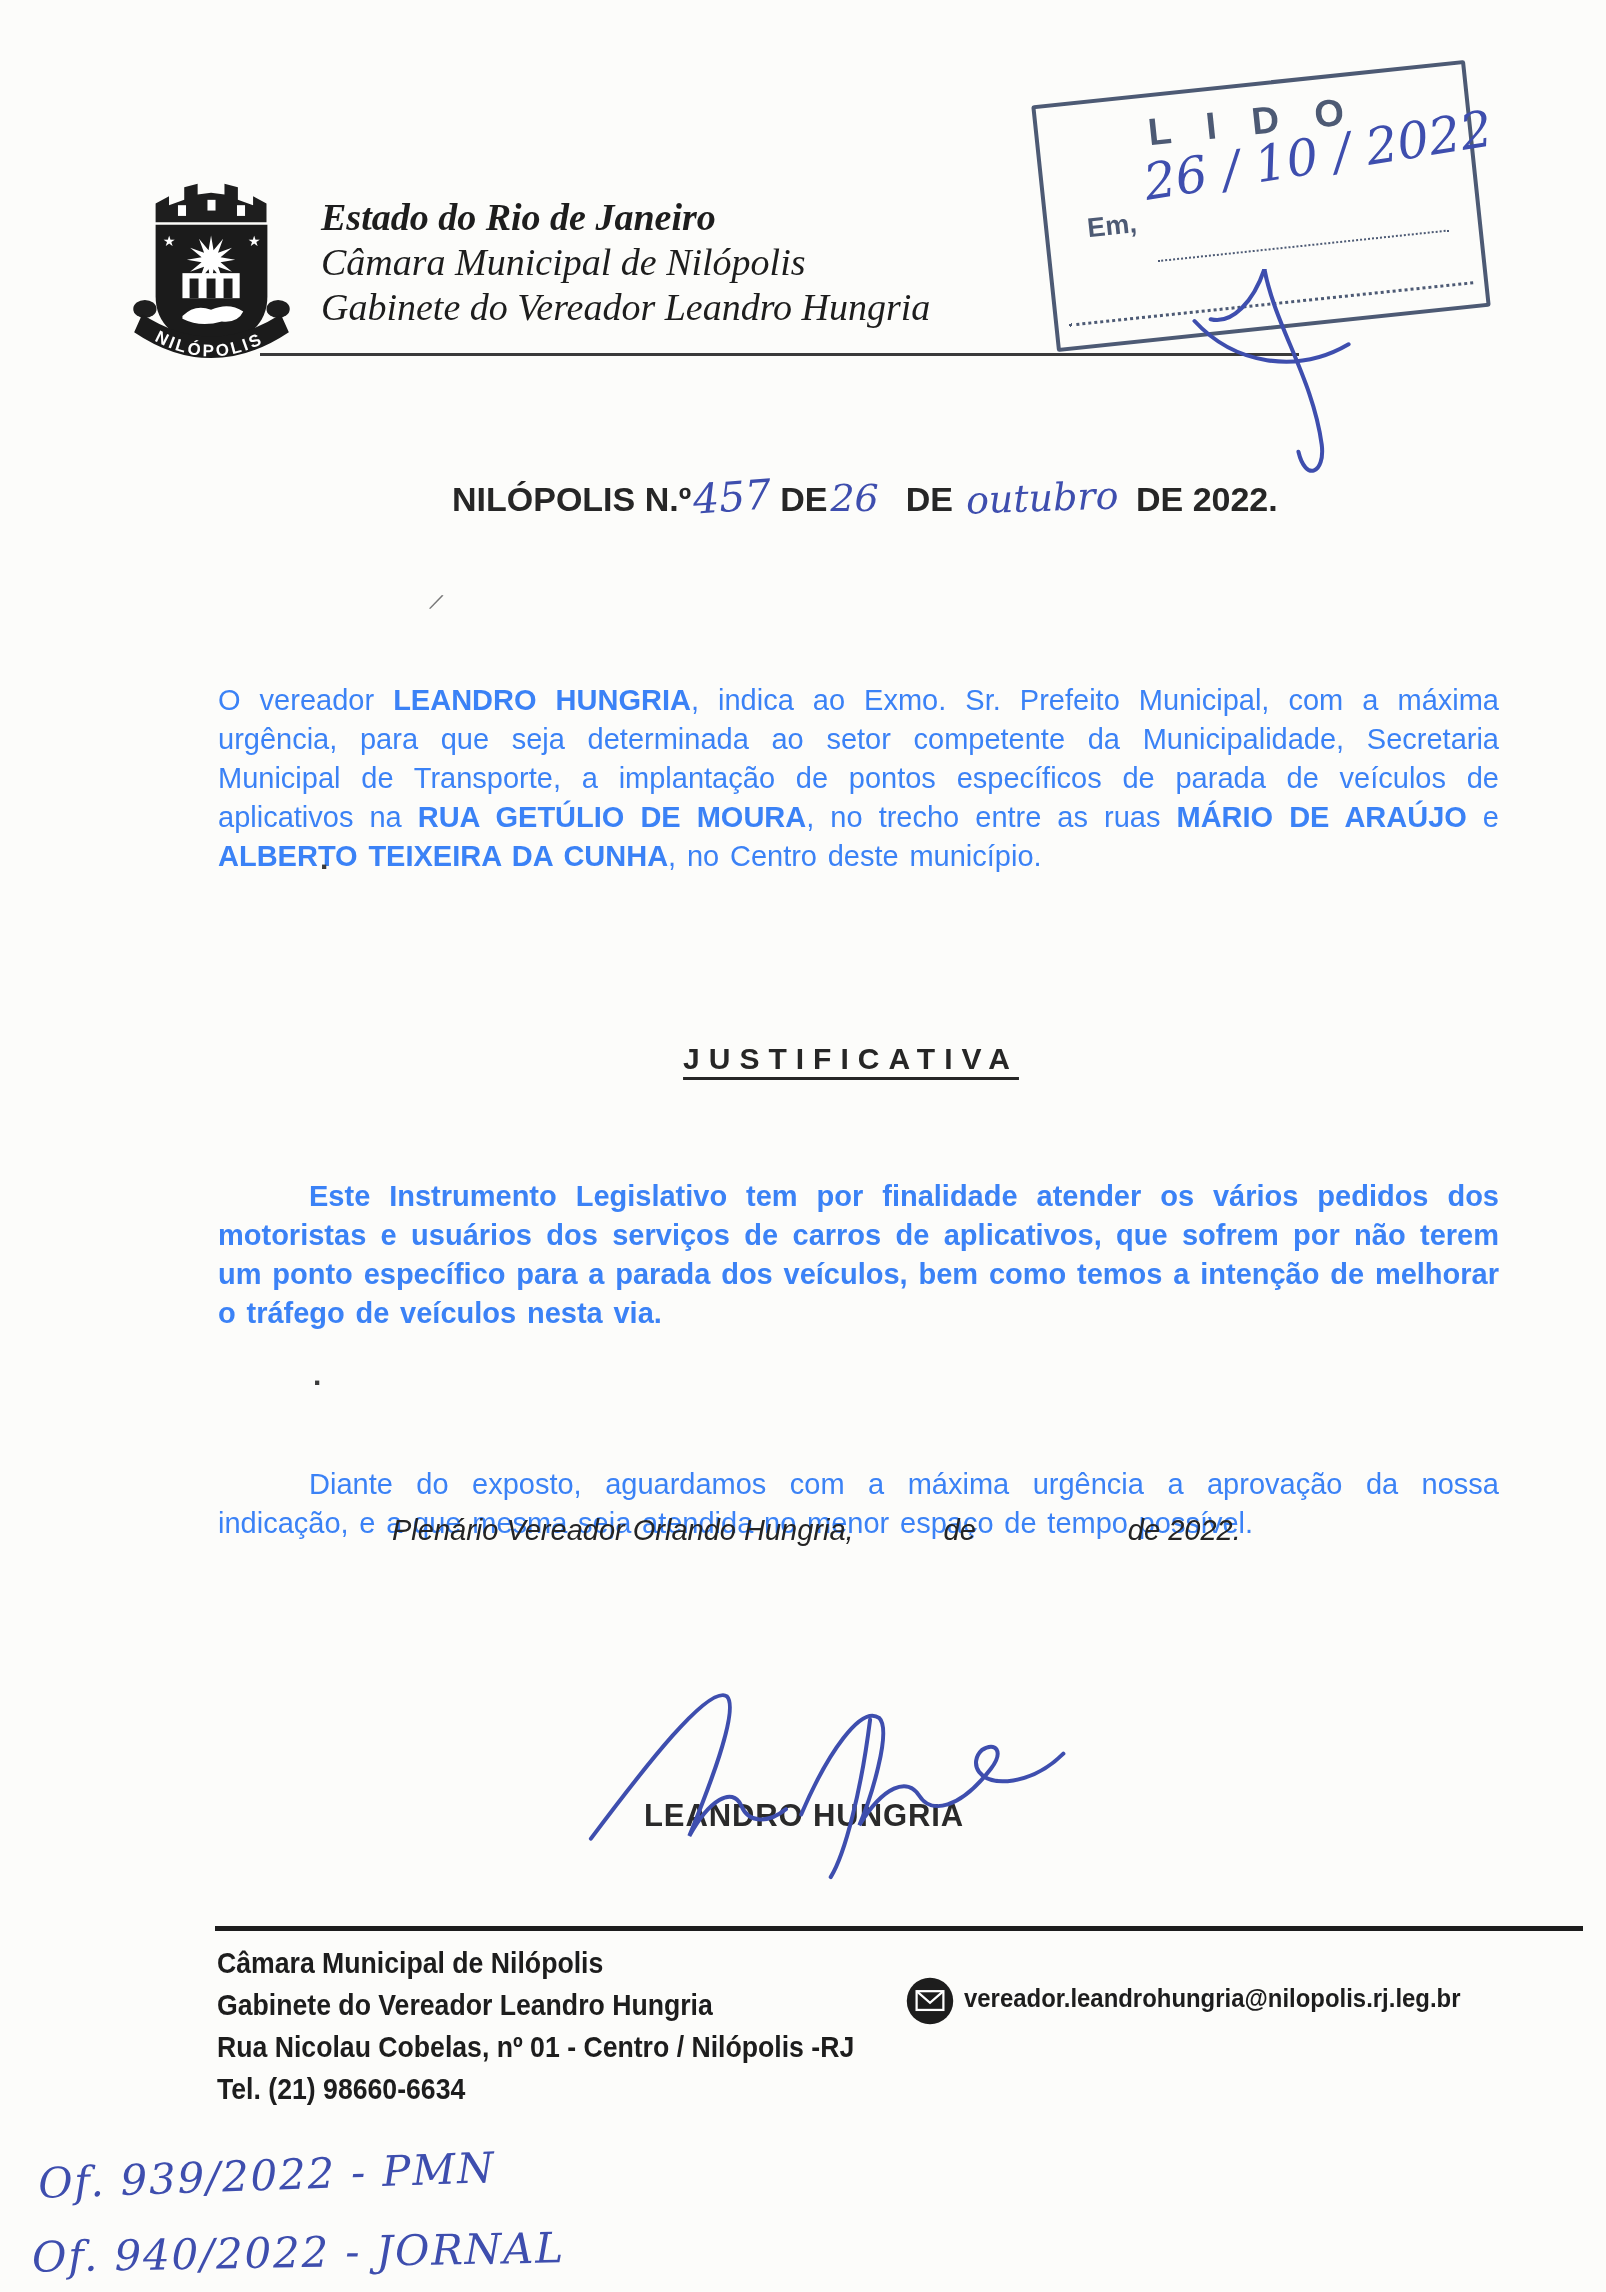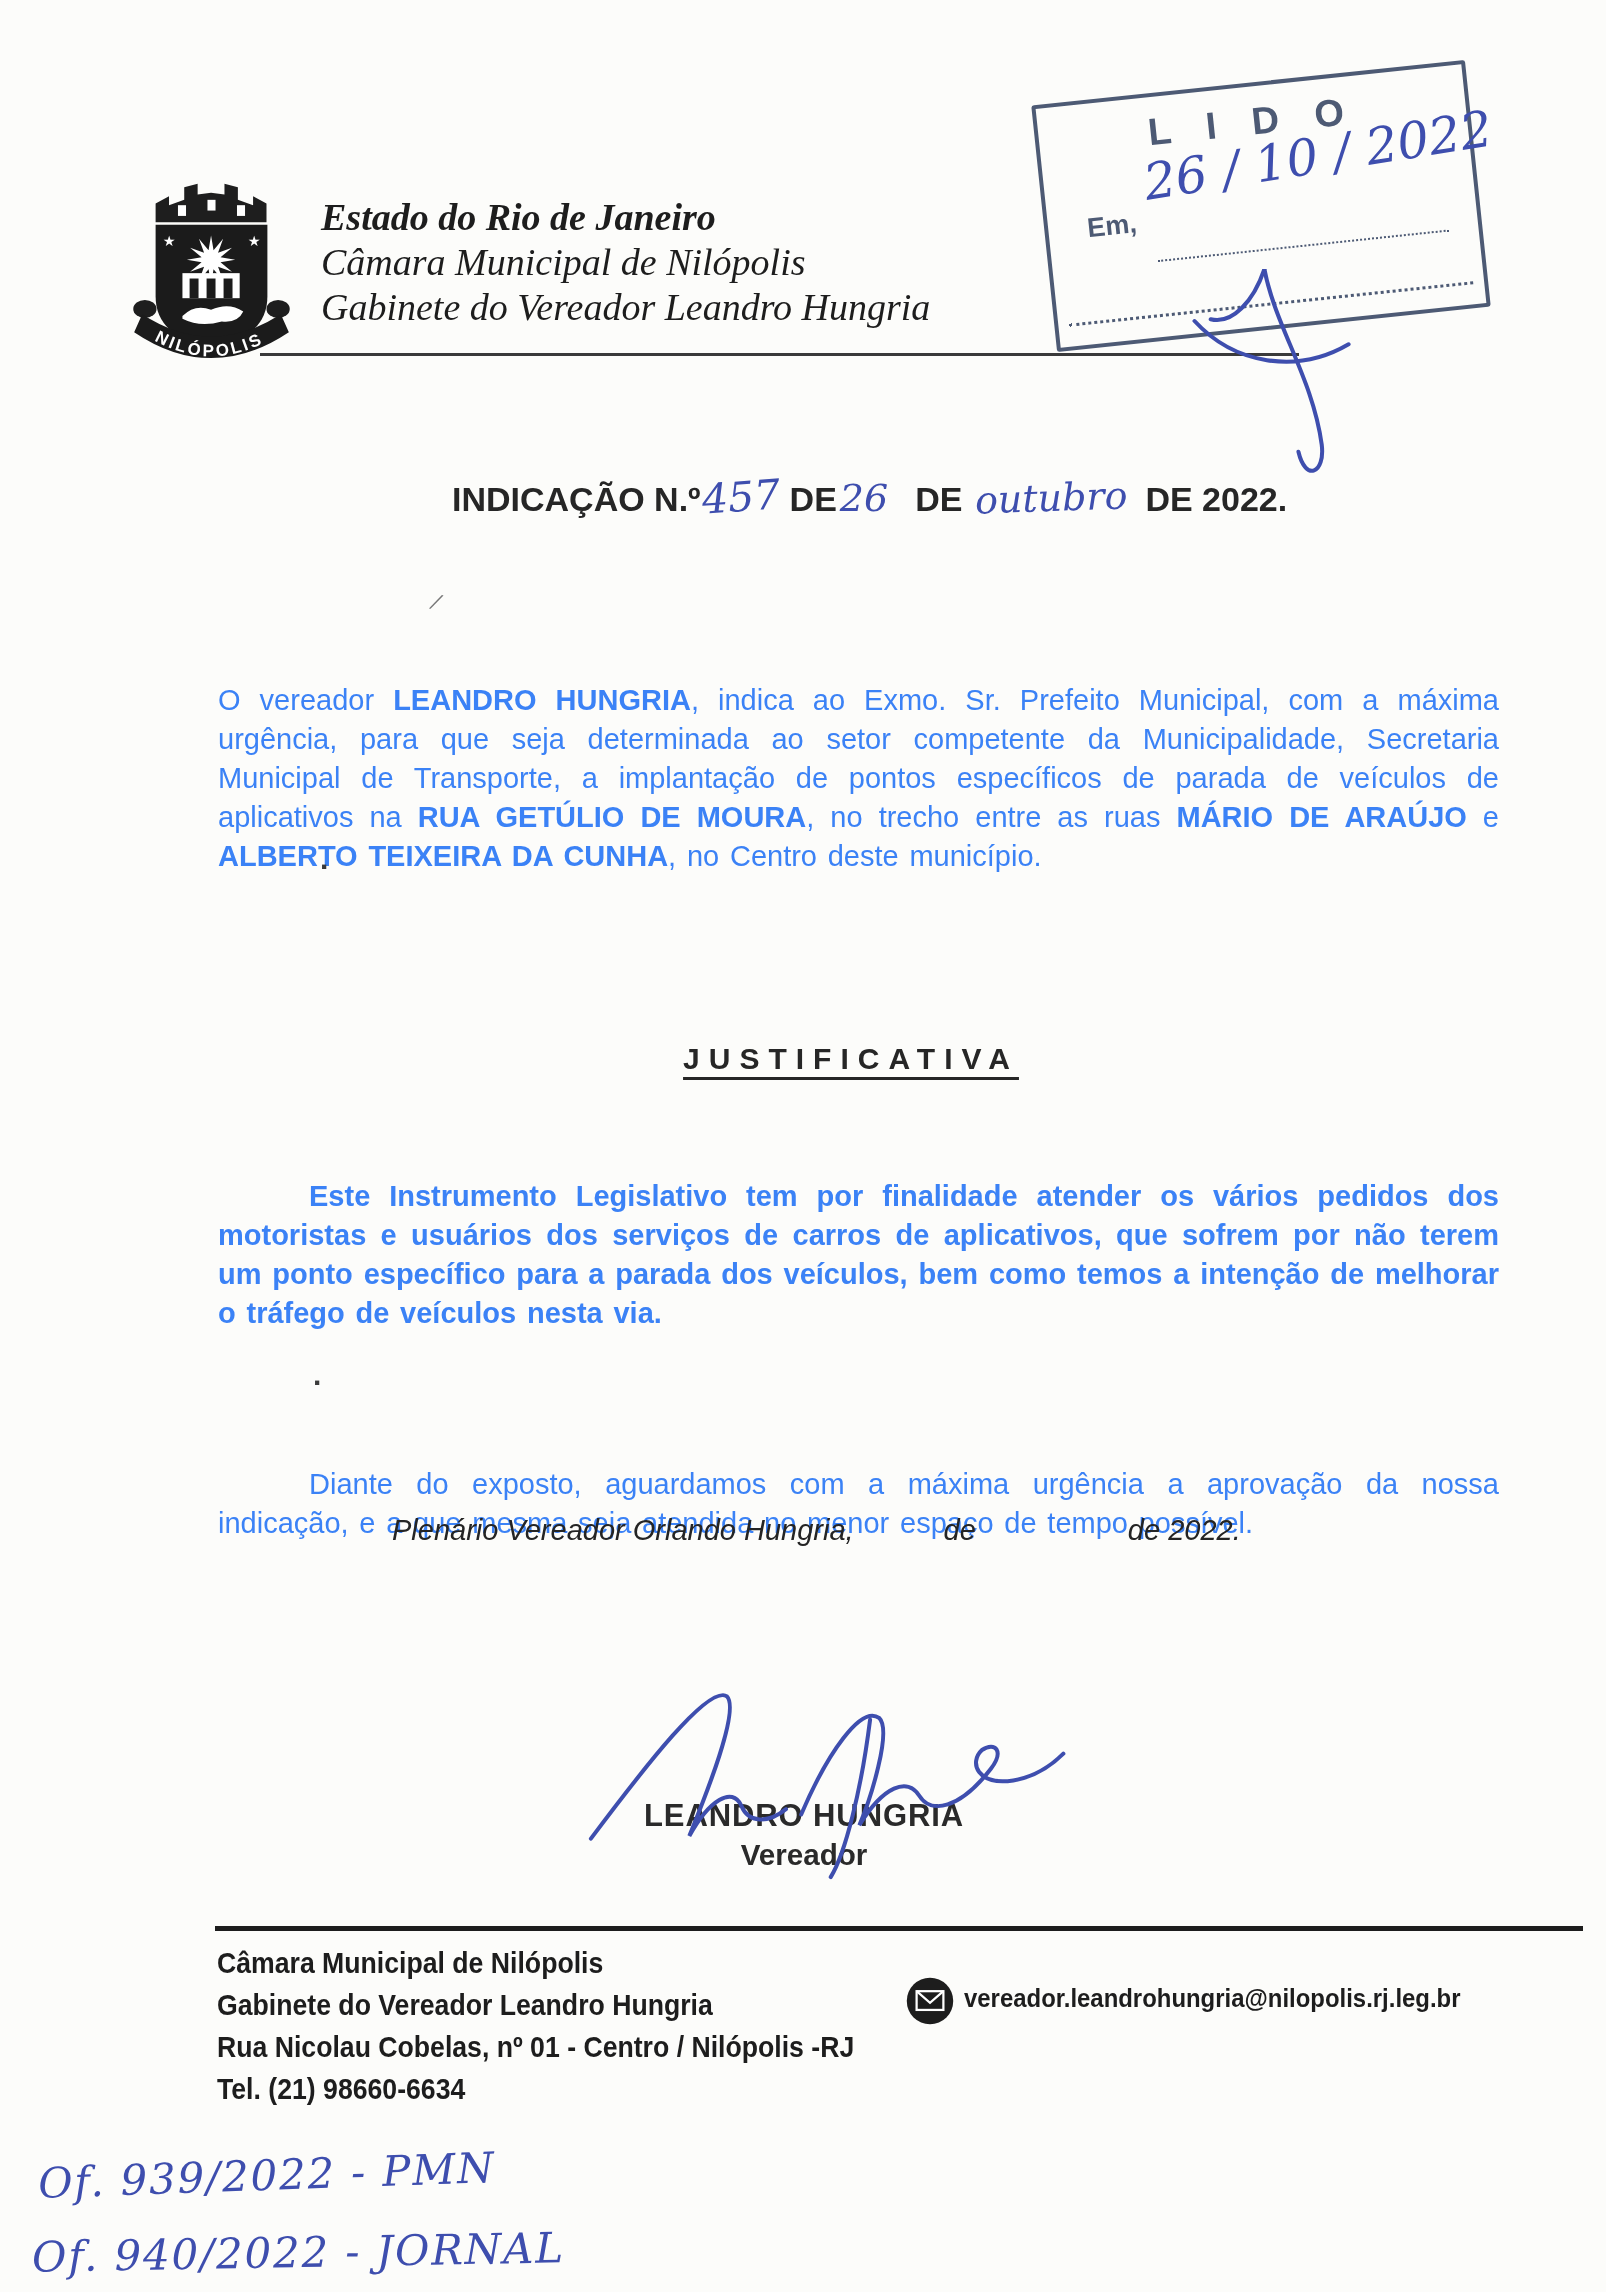--- a/index.html
+++ b/index.html
@@ -123,21 +123,21 @@
   </div>
   <svg class="pen-tail" viewBox="0 0 230 260">
     <g fill="none" stroke="#3e4eae" stroke-width="4.5" stroke-linecap="round">
       <path d="M92,0 C80,36 56,62 32,56"></path>
       <path d="M14,58 C58,106 128,118 186,84"></path>
       <path d="M92,0 C104,64 146,122 156,196 C160,228 138,238 130,204"></path>
     </g>
   </svg>
 
   <div class="doc-title">
-    <span>INDICAÇÃO N.º</span><span class="hw t-num">457</span><span>DE</span><span class="hw t-day">26</span><span>DE</span><span class="hw t-month">outubro</span><span>DE 2022.</span>
+    <span>NILÓPOLIS N.º</span><span class="hw t-num">457</span><span>DE</span><span class="hw t-day">26</span><span>DE</span><span class="hw t-month">outubro</span><span>DE 2022.</span>
   </div>
 
   <div class="stray slash">⁄</div>
 
   <p class="para p1"><span>O vereador </span><b>LEANDRO HUNGRIA</b><span>, indica ao Exmo. Sr. Prefeito Municipal, com a máxima urgência, para que seja determinada ao setor competente da Municipalidade, Secretaria Municipal de Transporte, a implantação de pontos específicos de parada de veículos de aplicativos na </span><b>RUA GETÚLIO DE MOURA</b><span>, no trecho entre as ruas </span><b>MÁRIO DE ARAÚJO</b><span> e </span><b>ALBERTO TEIXEIRA DA CUNHA</b><span>, no Centro deste município.</span></p>
 
   <div class="stray dot1">.</div>
 
   <div class="justif">JUSTIFICATIVA</div>
 
@@ -152,21 +152,20 @@
   </div>
 
   <svg class="sig-svg" viewBox="0 0 580 250">
     <g fill="none" stroke="#3e4eae" stroke-width="4.5" stroke-linecap="round">
       <path d="M20,195 C80,115 152,22 172,36 C188,52 142,162 130,192 C152,152 178,136 188,158 C196,178 218,178 238,162"></path>
       <path d="M255,168 C285,98 322,46 342,60 C357,74 332,152 320,180 C347,136 374,126 387,147 C400,168 432,162 467,117 C482,97 472,86 457,96 C442,110 452,136 492,130 C516,126 536,112 548,100"></path>
       <path d="M332,62 C322,142 304,212 288,238"></path>
     </g>
   </svg>
   <div class="sig-name">LEANDRO HUNGRIA</div>
-  <div class="sig-role">Vereador</div>
 
   <div class="ftr-rule"></div>
   <div class="ftr">
     <div>Câmara Municipal de Nilópolis</div>
     <div>Gabinete do Vereador Leandro Hungria</div>
     <div>Rua Nicolau Cobelas, nº 01 - Centro / Nilópolis -RJ</div>
     <div>Tel. (21) 98660-6634</div>
   </div>
   <svg class="mail-icon" viewBox="0 0 56 56">
     <circle cx="28" cy="28" r="26" fill="#1d1d1d"></circle>

